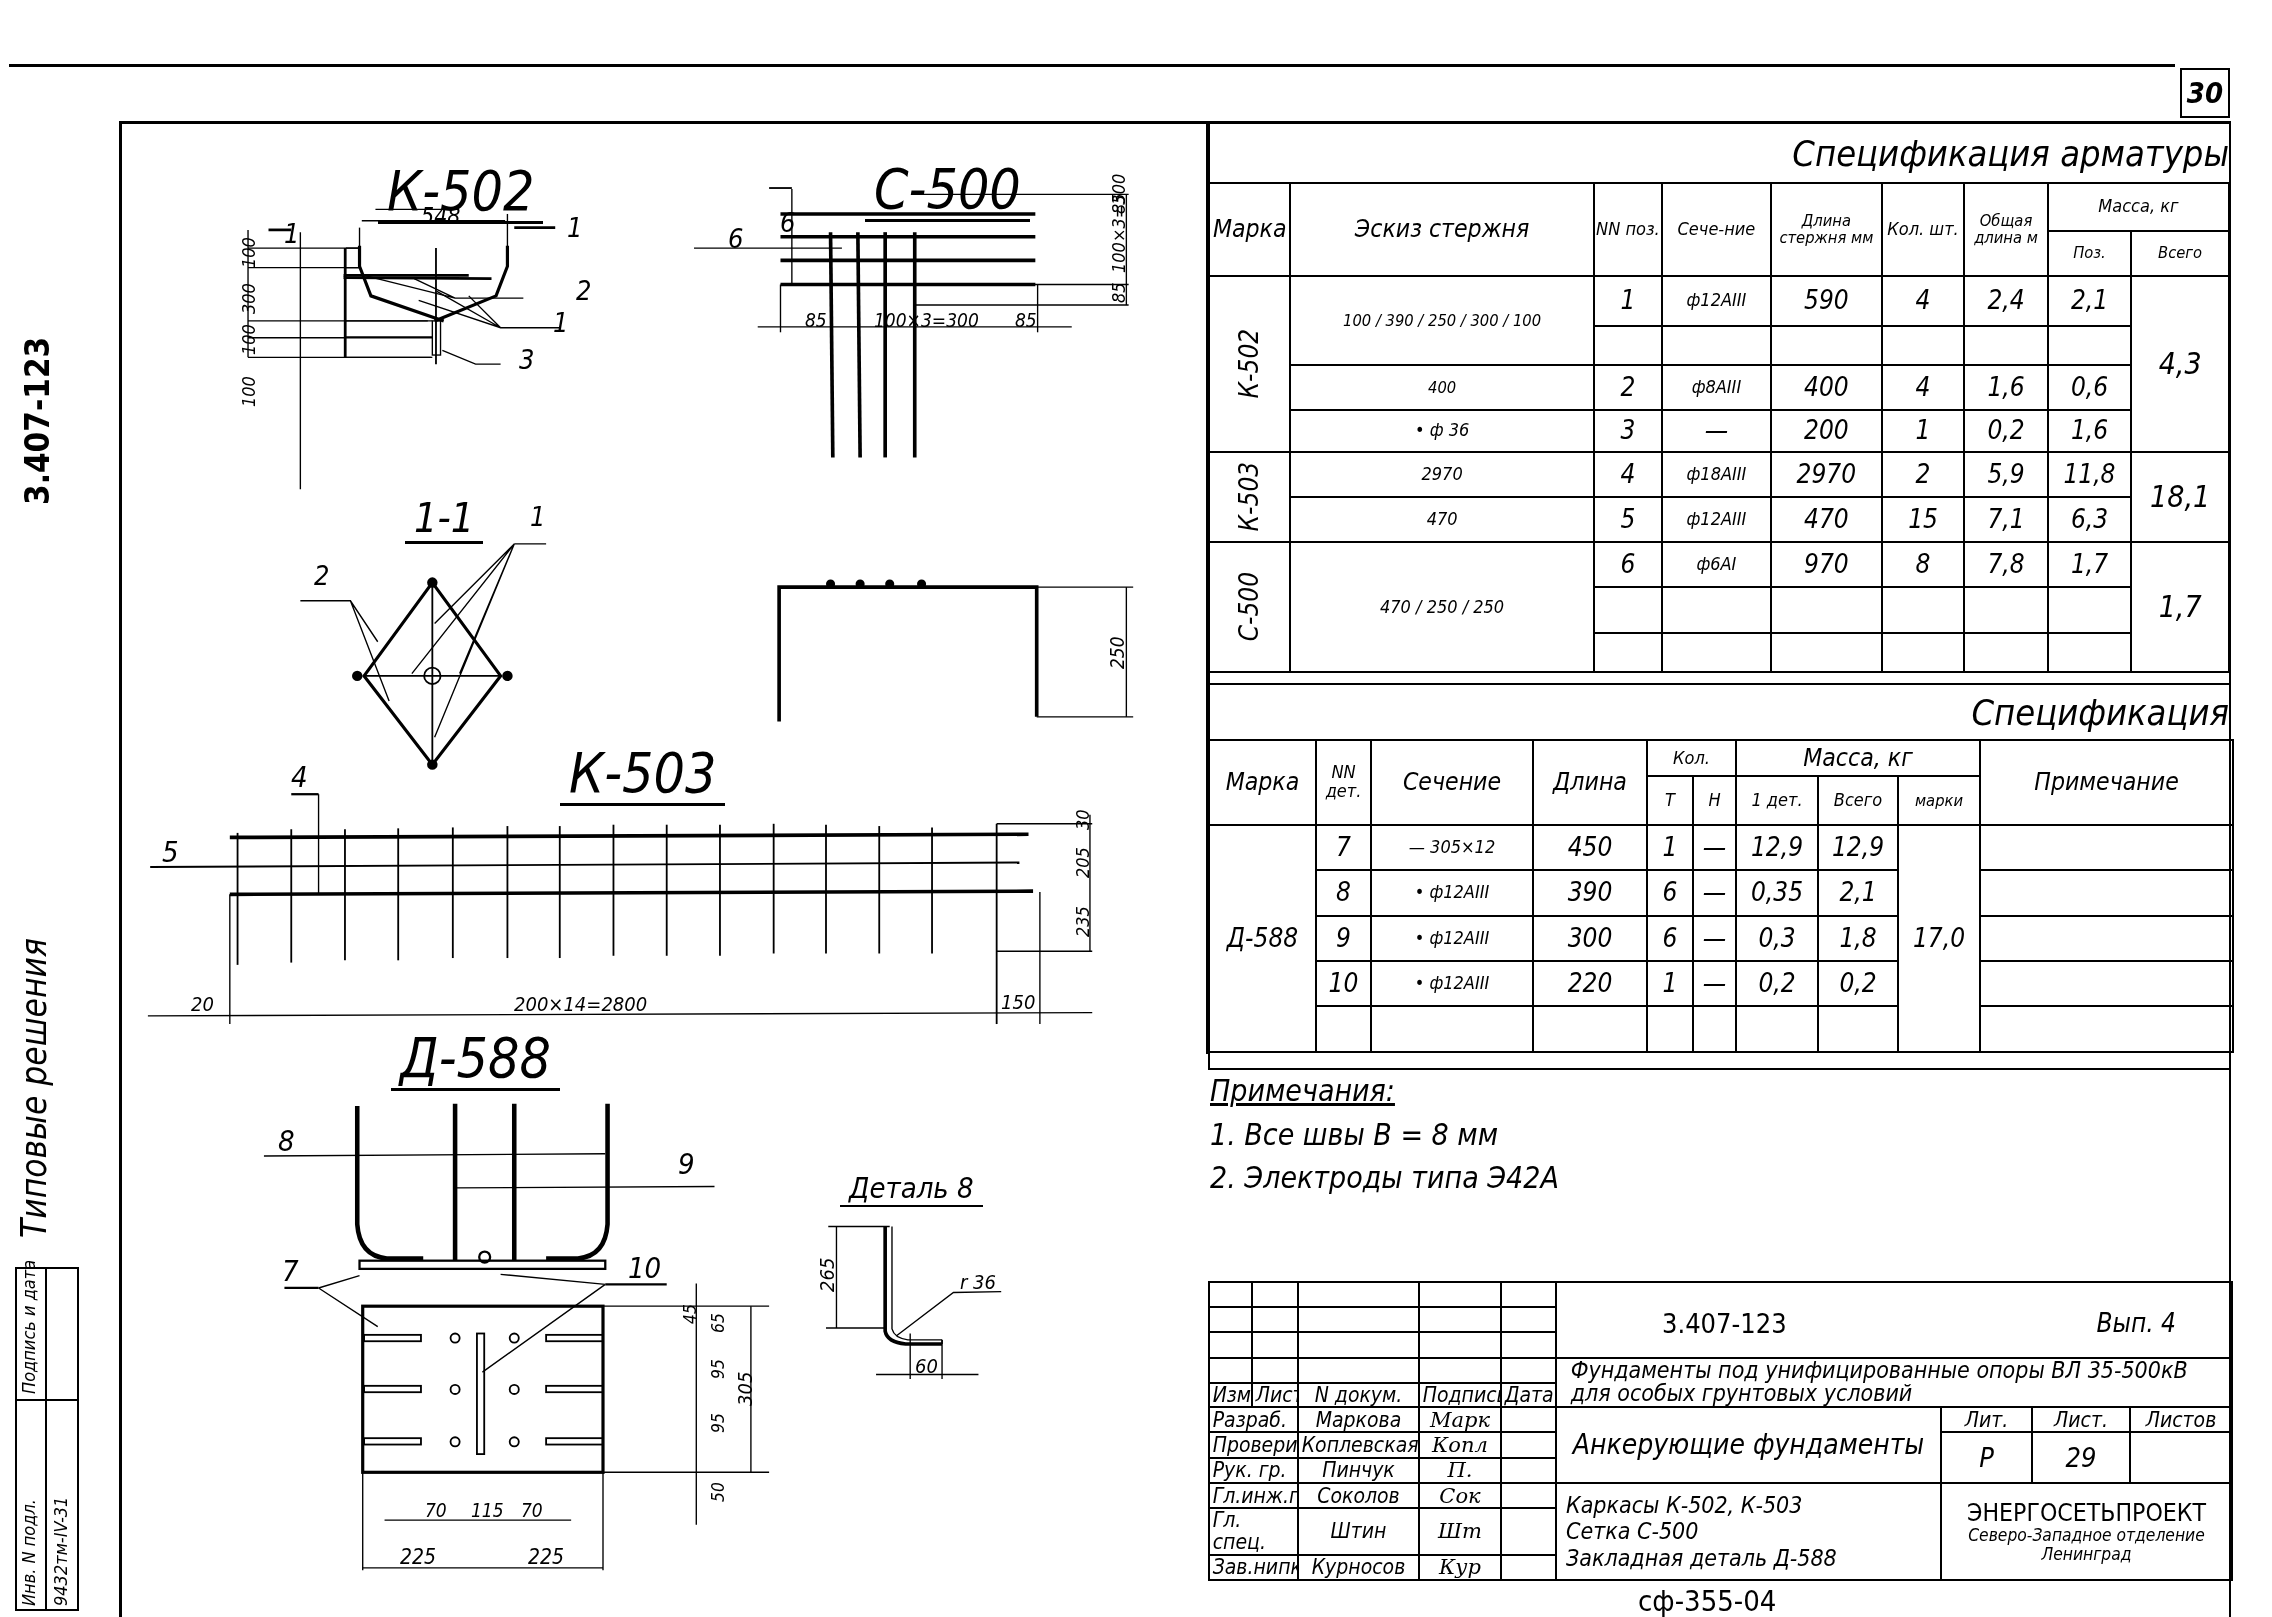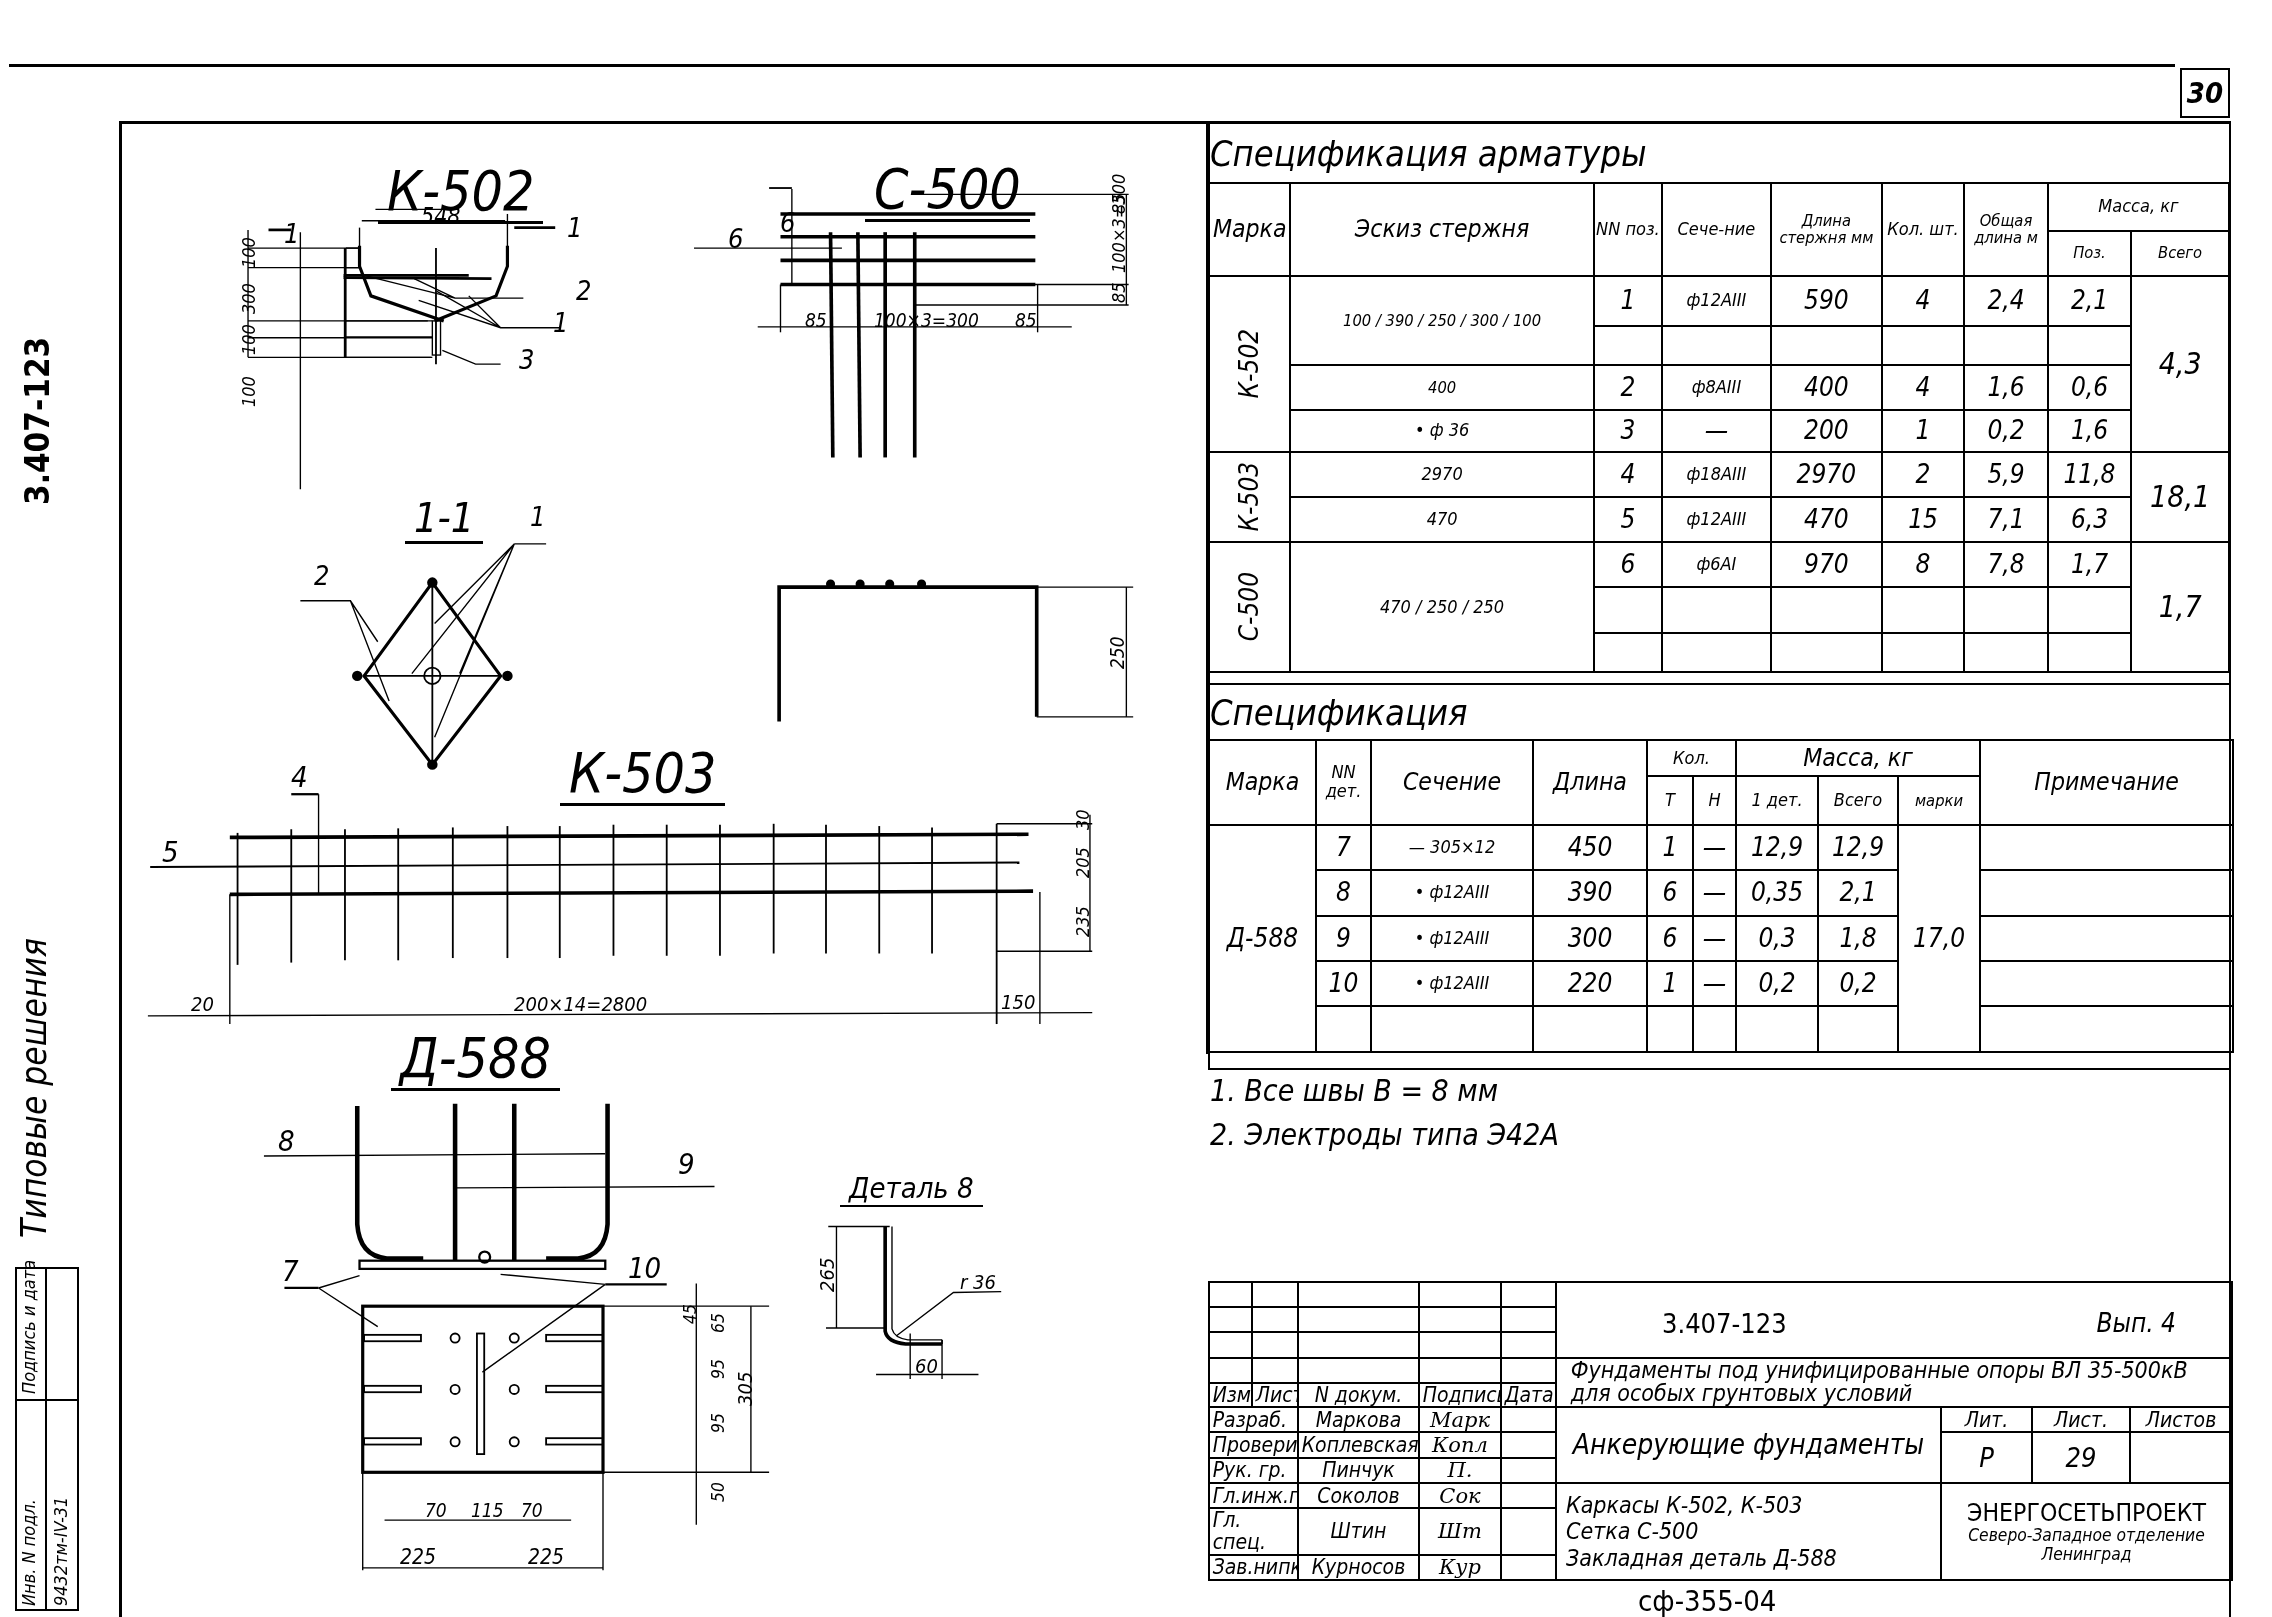--- a/index.html
+++ b/index.html
@@ -11,21 +11,21 @@
   .frame { position: absolute; left: 119px; top: 121px; width: 2112px; height: 1497px; border-left: 3.6px solid #000; border-top: 3.6px solid #000; border-right: 2.7px solid #000; }
   .topline { position:absolute; left: 9px; top: 64px; width: 2166px; height: 2.7px; background:#000; }
   .vtext { position:absolute; transform: rotate(-90deg); transform-origin: left top; white-space: nowrap; font-style: italic; }
   
   svg.draw { position:absolute; left:0; top:0; }
   .dtitle { position:absolute; font-style: italic; font-size: 55px; border-bottom: 3.6px solid #000; line-height: 1; padding: 0 9px 1.8px; }
   
   table { border-collapse: collapse; position: absolute; table-layout: fixed; }
   td, th { border: 2.3px solid #000; font-style: italic; font-weight: normal; text-align: center; vertical-align: middle; font-size: 26px; line-height: 1.05; overflow: hidden; }
   th { font-size: 24.6px; }
-  .spec-title { position:absolute; font-style: italic; font-size: 36px; text-align:left;border-radius:22px; }
+  .spec-title { position:absolute; font-style: italic; font-size: 36px; text-align:right;border-radius:22px; }
   .sm { font-size: 18px; }
   .xs { font-size: 16.4px; }
   .notes { position:absolute; left: 1210px; top: 1069px; font-style: italic; font-size: 30px; line-height: 1.45; }
   .notes .head { text-decoration: underline; text-decoration-thickness: 2.7px; }
   
   .tb td { font-size: 21px; padding: 0 2.7px; }
   .tb td.left { text-align: left; }
   .sig { font-family: "DejaVu Serif", serif; font-size: 19px; }
   .rot { display:inline-block; transform: rotate(-90deg); white-space: nowrap; }
 </style>
@@ -476,20 +476,21 @@
         <td></td>
         <td></td>
         <td></td>
         <td></td>
         <td></td>
       </tr>
 </tbody>
   </table>
 
 <div class="notes">
+  <div class="head">Примечания:</div>
   <div>1. Все швы В = 8 мм</div>
   <div>2. Электроды типа Э42А</div>
 </div>
 
 <table class="tb" style="left:1208px; top:1281px; width:1022px; height:300px;">
   <colgroup>
     <col style="width:43px">
       <col style="width:46px">
       <col style="width:121px">
       <col style="width:82px">

